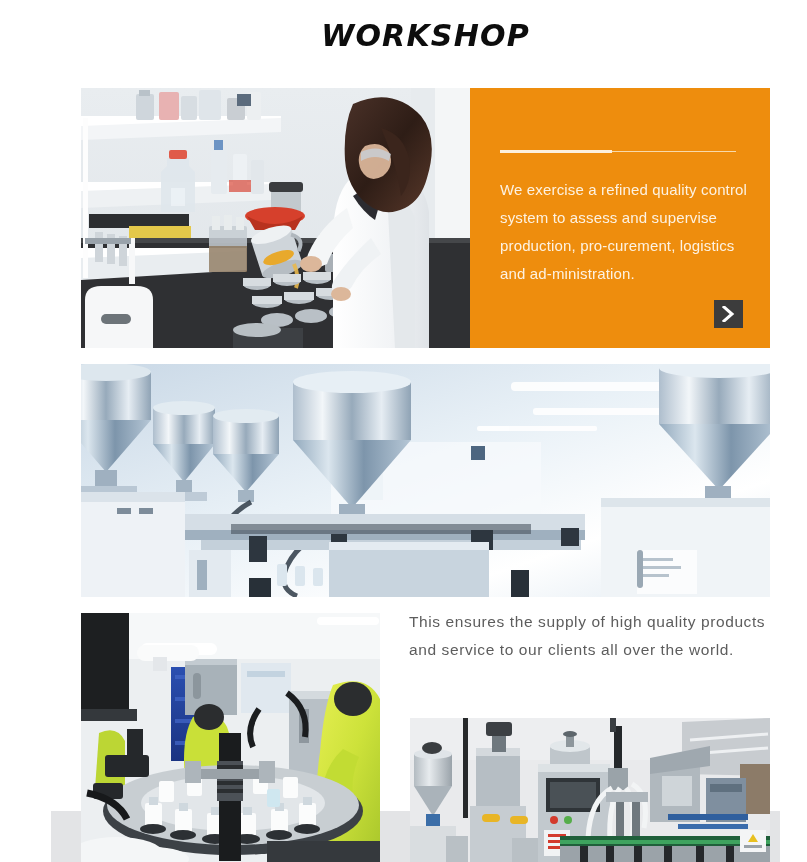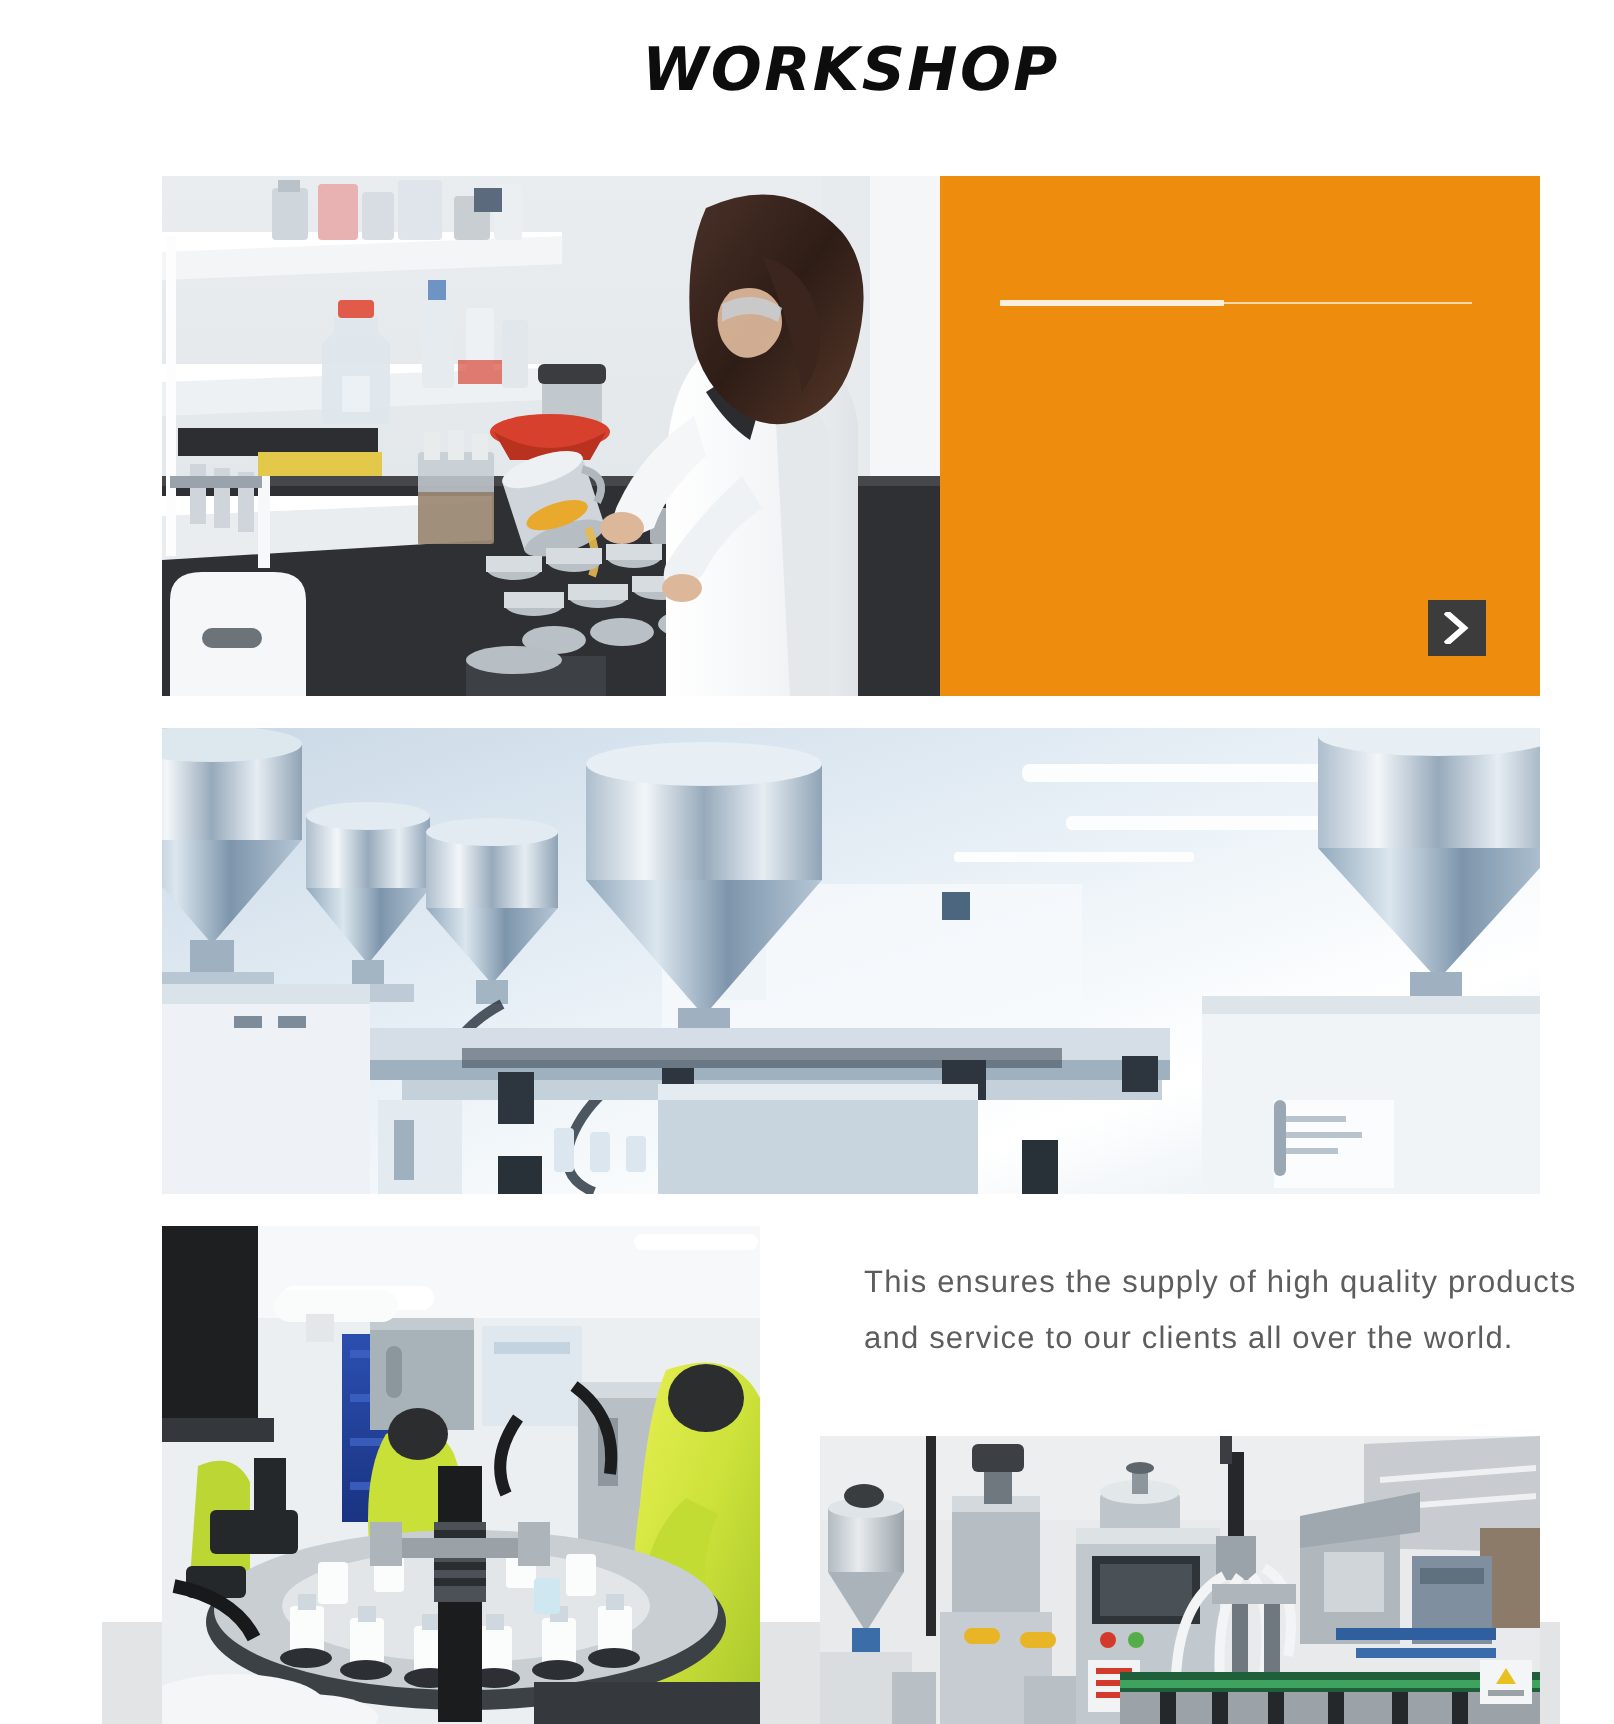--- a/index.html
+++ b/index.html
@@ -119,27 +119,26 @@
   .next-btn svg {
     position: absolute;
     left: 8px;
     top: 6px;
   }
 
   
   .supply-text {
     position: absolute;
     left: 409px;
-    top: 628px;
+    top: 608px;
     width: 370px;
     font-size: 15.5px;
     line-height: 28px;
     color: #5d5d5d;
     letter-spacing: 0.6px;
-    margin-left: 23px;
   }
 </style>
 </head>
 <body>
 
 <div class="page-title">WORKSHOP</div>
 
 <div class="bottom-band"></div>
 
 <div class="photo" id="photo-lab">
@@ -308,20 +307,21 @@
   </svg>
 </div>
 
 <div class="about-panel">
 
   <div class="about-rule">
     <div class="seg-strong"></div>
     <div class="seg-weak"></div>
   </div>
 
+  <div class="about-body">We exercise a refined quality control system to assess and supervise production, pro-curement, logistics and ad-ministration.</div>
 </div>
 
 <div class="next-btn">
   <svg width="13" height="16" viewBox="0 0 13 16" aria-hidden="true">
     <path d="M2 1 L10 8 L2 15" stroke="#ffffff" stroke-width="3" fill="none" stroke-linecap="square"></path>
   </svg>
 </div>
 
 <div class="photo" id="photo-filling">
   <svg viewBox="0 0 689 233" preserveAspectRatio="none" aria-hidden="true">

